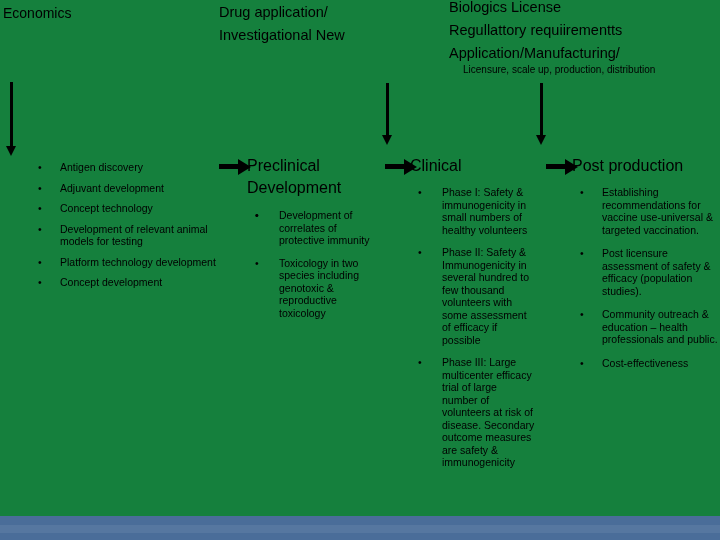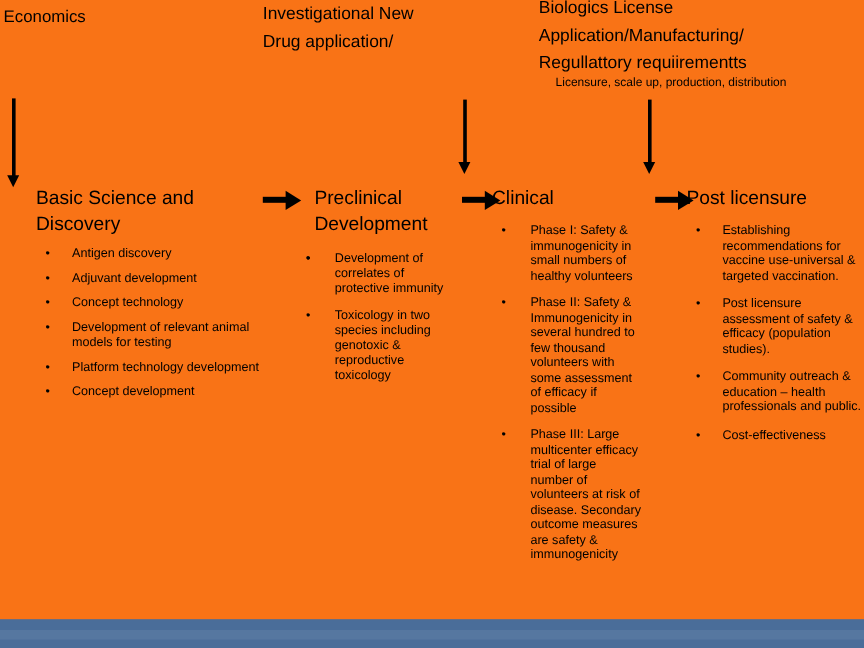--- a/index.html
+++ b/index.html
@@ -15,21 +15,21 @@
     font-family: "Liberation Sans", sans-serif;
     color: #000000;
     -webkit-font-smoothing: none;
   }
 
   .slide {
     position: absolute;
     left: 0; top: 0;
     width: 720px;
     height: 540px;
-    background: #f97316;
+    background: #15803d;
   }
 
   
   .annot {
     position: absolute;
     font-size: 14.5px;
     line-height: 23px;
     color: #000;
     white-space: nowrap;
   }
@@ -147,21 +147,21 @@
   }
 
   
   .stage-1 { left: 30px; top: 155px; width: 195px; }
   .stage-1 .stage-title { width: 180px; }
   .stage-1 .stage-list { margin-top: 6px; }
   .stage-1 .stage-list li { margin-bottom: 8px; padding-left: 30px; }
 
   
   .stage-2 { left: 247px; top: 155px; width: 135px; }
-  .stage-2 .stage-title { width: 130px; margin-left: 15px; }
+  .stage-2 .stage-title { width: 130px; }
   .stage-2 .stage-list { margin-top: 7px; }
   .stage-2 .stage-list li { margin-bottom: 10px; padding-left: 32px; }
 
   
   .stage-3 { left: 410px; top: 155px; width: 125px; }
   .stage-3 .stage-list { margin-top: 9px; }
   .stage-3 .stage-list li { margin-bottom: 10px; padding-left: 32px; }
 
   
   .stage-4 { left: 572px; top: 155px; width: 148px; }
@@ -185,28 +185,28 @@
   }
 </style>
 </head>
 <body>
 
 <div class="slide">
 
   <div class="annot annot-economics">Economics</div>
 
   <div class="annot annot-ind">
+    <div>Drug application/</div>
     <div>Investigational New</div>
-    <div>Drug application/</div>
   </div>
 
   <div class="annot annot-bla">
     <div>Biologics License</div>
+    <div>Regullattory requiirementts</div>
     <div>Application/Manufacturing/</div>
-    <div>Regullattory requiirementts</div>
   </div>
   <div class="annot-sub">Licensure, scale up, production, distribution</div>
 
   <div class="varrow varrow-1">
     <div class="shaft"></div>
     <div class="head"></div>
   </div>
   <div class="varrow varrow-2">
     <div class="shaft"></div>
     <div class="head"></div>
@@ -223,21 +223,20 @@
   <div class="harrow harrow-2">
     <div class="shaft"></div>
     <div class="head"></div>
   </div>
   <div class="harrow harrow-3">
     <div class="shaft"></div>
     <div class="head"></div>
   </div>
 
   <div class="stage stage-1">
-    <div class="stage-title">Basic Science and Discovery</div>
     <ul class="stage-list">
       <li><span class="bullet">•</span><span>Antigen discovery</span></li>
       <li><span class="bullet">•</span><span>Adjuvant development</span></li>
       <li><span class="bullet">•</span><span>Concept technology</span></li>
       <li><span class="bullet">•</span><span>Development of relevant animal models for testing</span></li>
       <li><span class="bullet">•</span><span>Platform technology development</span></li>
       <li><span class="bullet">•</span><span>Concept development</span></li>
     </ul>
   </div>
 
@@ -253,21 +252,21 @@
   <div class="stage stage-3">
     <div class="stage-title">Clinical</div>
     <ul class="stage-list">
       <li><span class="bullet">•</span><span>Phase I: Safety &amp; immunogenicity in small numbers of healthy volunteers</span></li>
       <li><span class="bullet">•</span><span>Phase II: Safety &amp; Immunogenicity in several hundred to few thousand volunteers with some assessment of efficacy if possible</span></li>
       <li><span class="bullet">•</span><span>Phase III: Large multicenter efficacy trial of large number of volunteers at risk of disease. Secondary outcome measures are safety &amp; immunogenicity</span></li>
     </ul>
   </div>
 
   <div class="stage stage-4">
-    <div class="stage-title">Post licensure</div>
+    <div class="stage-title">Post production</div>
     <ul class="stage-list">
       <li><span class="bullet">•</span><span>Establishing recommendations for vaccine use-universal &amp; targeted vaccination.</span></li>
       <li><span class="bullet">•</span><span>Post licensure assessment of safety &amp; efficacy (population studies).</span></li>
       <li><span class="bullet">•</span><span>Community outreach &amp; education – health professionals and public.</span></li>
       <li><span class="bullet">•</span><span>Cost-effectiveness</span></li>
     </ul>
   </div>
 
   <div class="bottom-band">
     <div class="band-sheen"></div>

